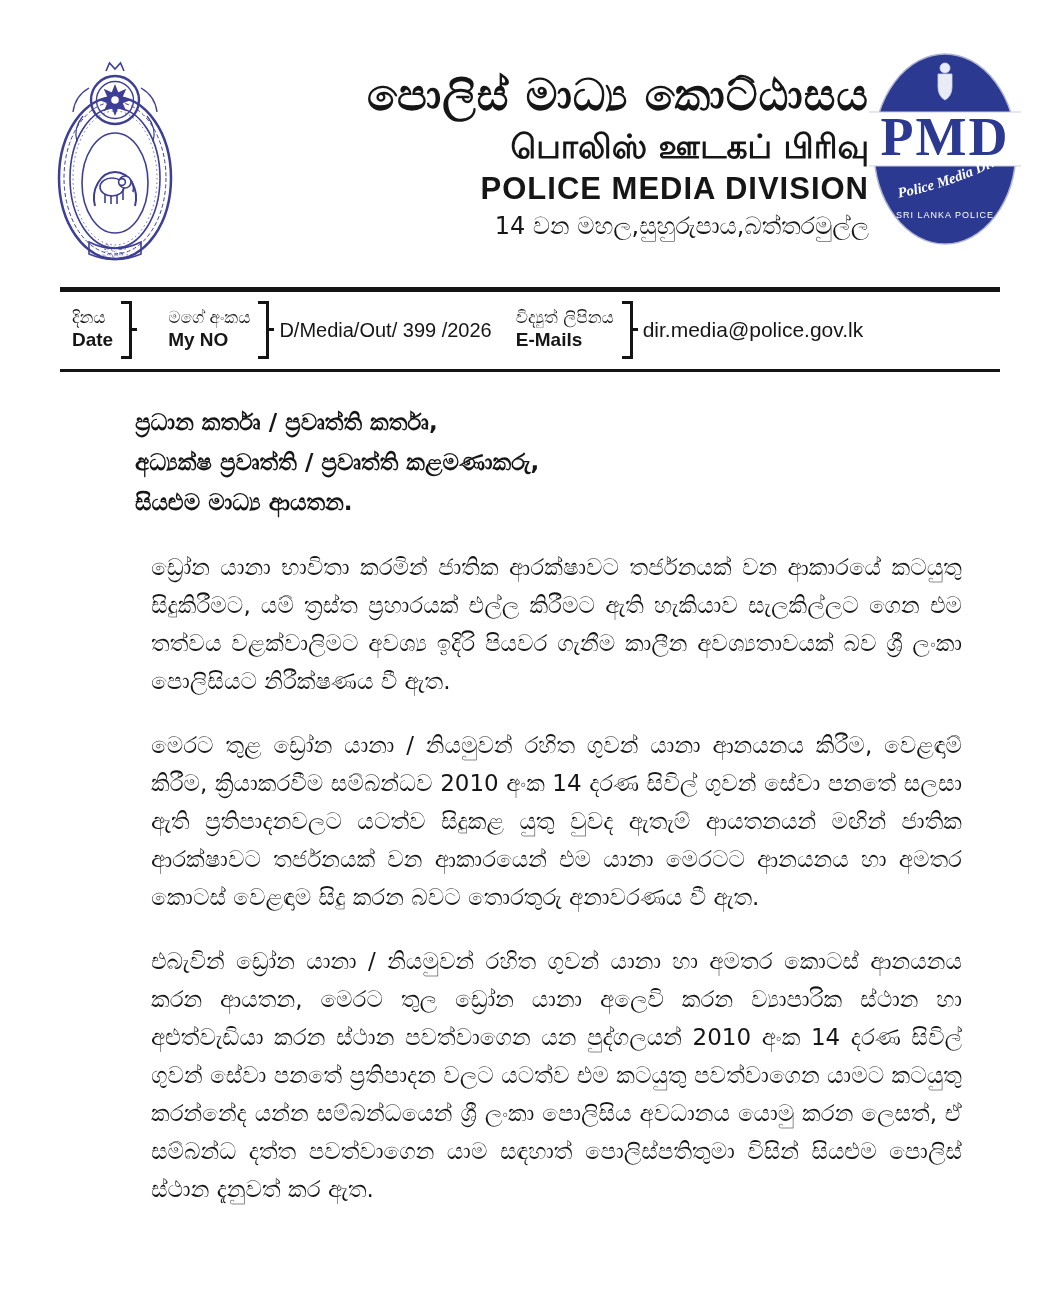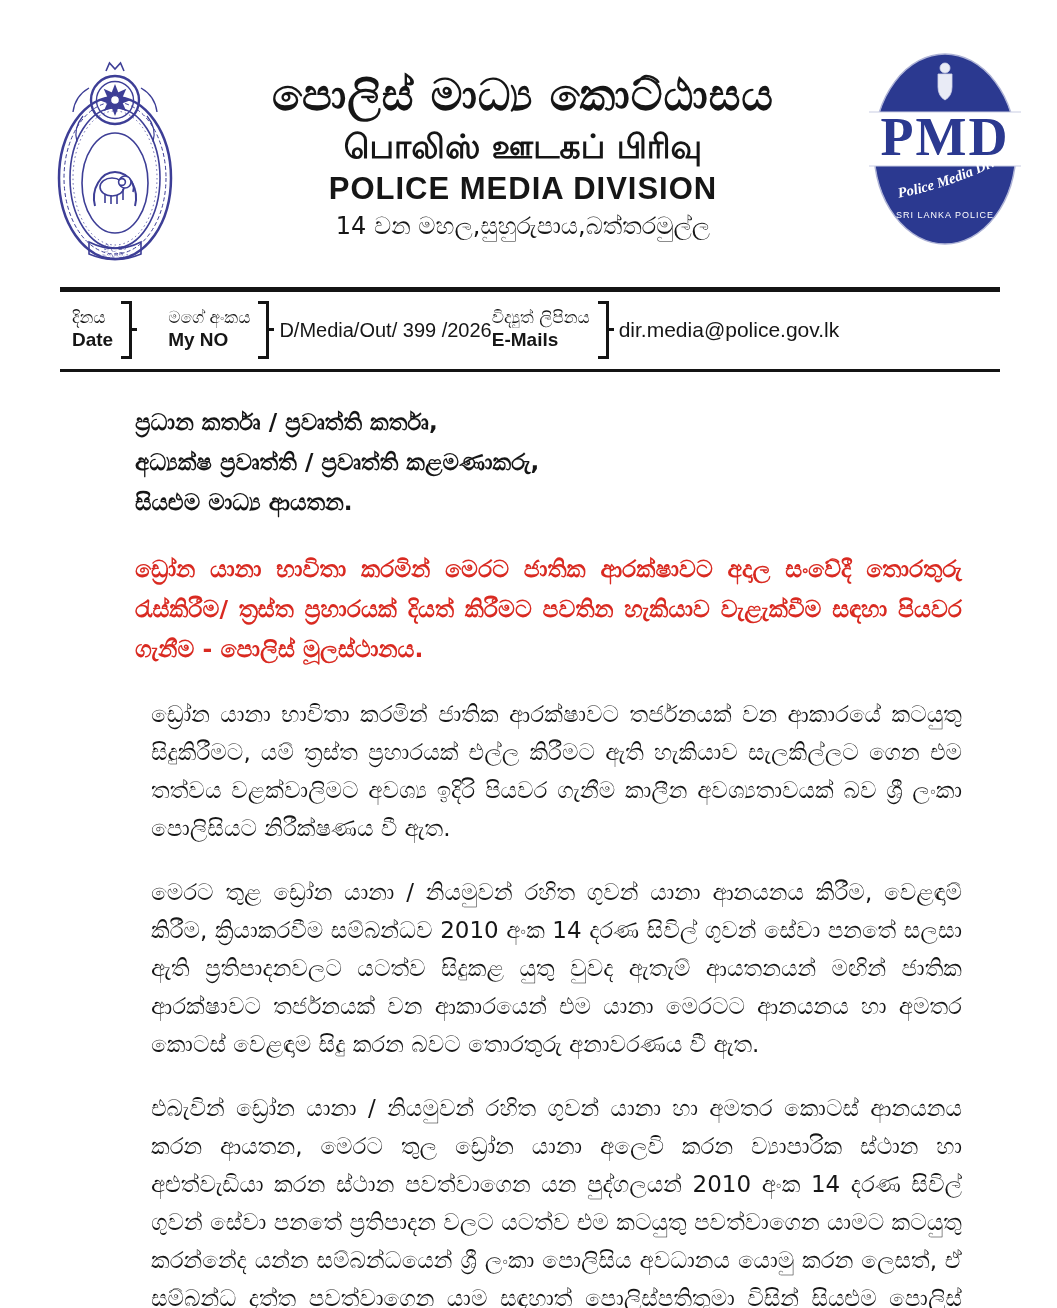--- a/index.html
+++ b/index.html
@@ -6,21 +6,21 @@
   html,body { background:#9a9a9a; }
   .page {
     position:relative; width:1057px; height:1308px; margin:0 auto;
     background:#ffffff; overflow:hidden;
     font-family:"DejaVu Sans", sans-serif; color:#161616;
   }
   
   .header { position:absolute; top:48px; left:55px; right:36px;
     display:flex; justify-content:space-between; align-items:flex-start; }
   .crest-wrap { width:122px; padding-top:6px; }
-  .title-block { flex:1; text-align:center; padding-top:22px; }
+  .title-block { flex:1; text-align:right; padding-top:22px; }
   .title-si { font-size:44px; font-weight:bold; letter-spacing:1px; line-height:1.15; }
   .title-ta { font-size:33px; font-weight:600; margin-top:8px; line-height:1.1; }
   .title-en { font-size:31px; font-weight:bold; letter-spacing:1px; margin-top:6px;
     font-family:"Liberation Sans", sans-serif; }
   .title-addr { font-size:24px; margin-top:5px; }
   .pmd-wrap { width:152px; }
   
   .info-bar {
     position:absolute; top:287px; left:60px; right:57px; height:85px;
     border-top:5px solid #141414; border-bottom:3px solid #141414;
@@ -32,21 +32,21 @@
   .info-label .en { font-size:19px; font-weight:bold; display:block;
     font-family:"Liberation Sans", sans-serif; }
   .bracket { width:11px; height:58px; margin-left:8px; position:relative;
     border-top:3px solid #141414; border-bottom:3px solid #141414; border-right:3px solid #141414; }
   .bracket::after { content:""; position:absolute; right:-8px; top:50%;
     margin-top:-1.5px; width:8px; height:3px; background:#141414; }
   .info-value { margin-left:10px; line-height:1.3; }
   .v-serif { font-family:"Liberation Serif", serif; font-size:22px; }
   .v-sans  { font-family:"Liberation Sans", sans-serif; font-size:20px; }
   .v-mail  { font-family:"Liberation Sans", sans-serif; font-size:21px; font-weight:500; }
-  .g1 { margin-right:36px; } .g2 { margin-right:30px; } .g3 { }
+  .g1 { margin-right:36px; } .g2 { margin-right:30px; } .g3 { margin-right:24px; }
   
   .letter-body { position:absolute; top:402px; left:135px; right:95px; }
   .salutation div { font-size:23px; font-weight:bold; line-height:40px; }
   .subject { margin-top:27px; font-size:23.5px; font-weight:bold; color:#d92a21;
     line-height:40px; text-align:justify; }
   .para { margin-top:26px; font-size:23px; line-height:38px; text-align:justify;margin-left:16px; }
 </style>
 </head>
 <body>
 
@@ -161,21 +161,20 @@
   </div>
 
   <div class="letter-body">
 
     <div class="salutation">
       <div>ප්‍රධාන කර්තෘ / ප්‍රවෘත්ති කර්තෘ,</div>
       <div>අධ්‍යක්ෂ ප්‍රවෘත්ති / ප්‍රවෘත්ති කළමණාකරු,</div>
       <div>සියළුම මාධ්‍ය ආයතන.</div>
     </div>
 
-    <div class="subject">ඩ්‍රෝන යානා භාවිතා කරමින් මෙරට ජාතික ආරක්ෂාවට අදාල සංවේදී තොරතුරු රැස්කිරීම/ ත්‍රස්ත ප්‍රහාරයක් දියත් කිරීමට පවතින හැකියාව වැළැක්වීම සඳහා පියවර ගැනීම - පොලිස් මූලස්ථානය.</div>
 
     <div class="para">ඩ්‍රෝන යානා භාවිතා කරමින් ජාතික ආරක්ෂාවට තර්ජනයක් වන ආකාරයේ කටයුතු සිදුකිරීමට, යම් ත්‍රස්ත ප්‍රහාරයක් එල්ල කිරීමට ඇති හැකියාව සැලකිල්ලට ගෙන එම තත්වය වළක්වාලිමට අවශ්‍ය ඉදිරි පියවර ගැනීම කාලීන අවශ්‍යතාවයක් බව ශ්‍රී ලංකා පොලිසියට නිරීක්ෂණය වී ඇත.</div>
     <div class="para">මෙරට තුළ ඩ්‍රෝන යානා / නියමුවන් රහිත ගුවන් යානා ආනයනය කිරීම, වෙළඳාම් කිරීම, ක්‍රියාකරවීම සම්බන්ධව 2010 අංක 14 දරණ සිවිල් ගුවන් සේවා පනතේ සලසා ඇති ප්‍රතිපාදනවලට යටත්ව සිදුකළ යුතු වුවද ඇතැම් ආයතනයන් මඟින් ජාතික ආරක්ෂාවට තර්ජනයක් වන ආකාරයෙන් එම යානා මෙරටට ආනයනය හා අමතර කොටස් වෙළඳාම සිදු කරන බවට තොරතුරු අනාවරණය වී ඇත.</div>
     <div class="para">එබැවින් ඩ්‍රෝන යානා / නියමුවන් රහිත ගුවන් යානා හා අමතර කොටස් ආනයනය කරන ආයතන, මෙරට තුල ඩ්‍රෝන යානා අලෙවි කරන ව්‍යාපාරික ස්ථාන හා අළුත්වැඩියා කරන ස්ථාන පවත්වාගෙන යන පුද්ගලයන් 2010 අංක 14 දරණ සිවිල් ගුවන් සේවා පනතේ ප්‍රතිපාදන වලට යටත්ව එම කටයුතු පවත්වාගෙන යාමට කටයුතු කරන්නේද යන්න සම්බන්ධයෙන් ශ්‍රී ලංකා පොලිසිය අවධානය යොමු කරන ලෙසත්, ඒ සම්බන්ධ දත්ත පවත්වාගෙන යාම සඳහාත් පොලිස්පතිතුමා  විසින් සියළුම පොලිස් ස්ථාන දැනුවත් කර ඇත.</div>
 
   </div>
 
 </div>
 
 </body></html>

